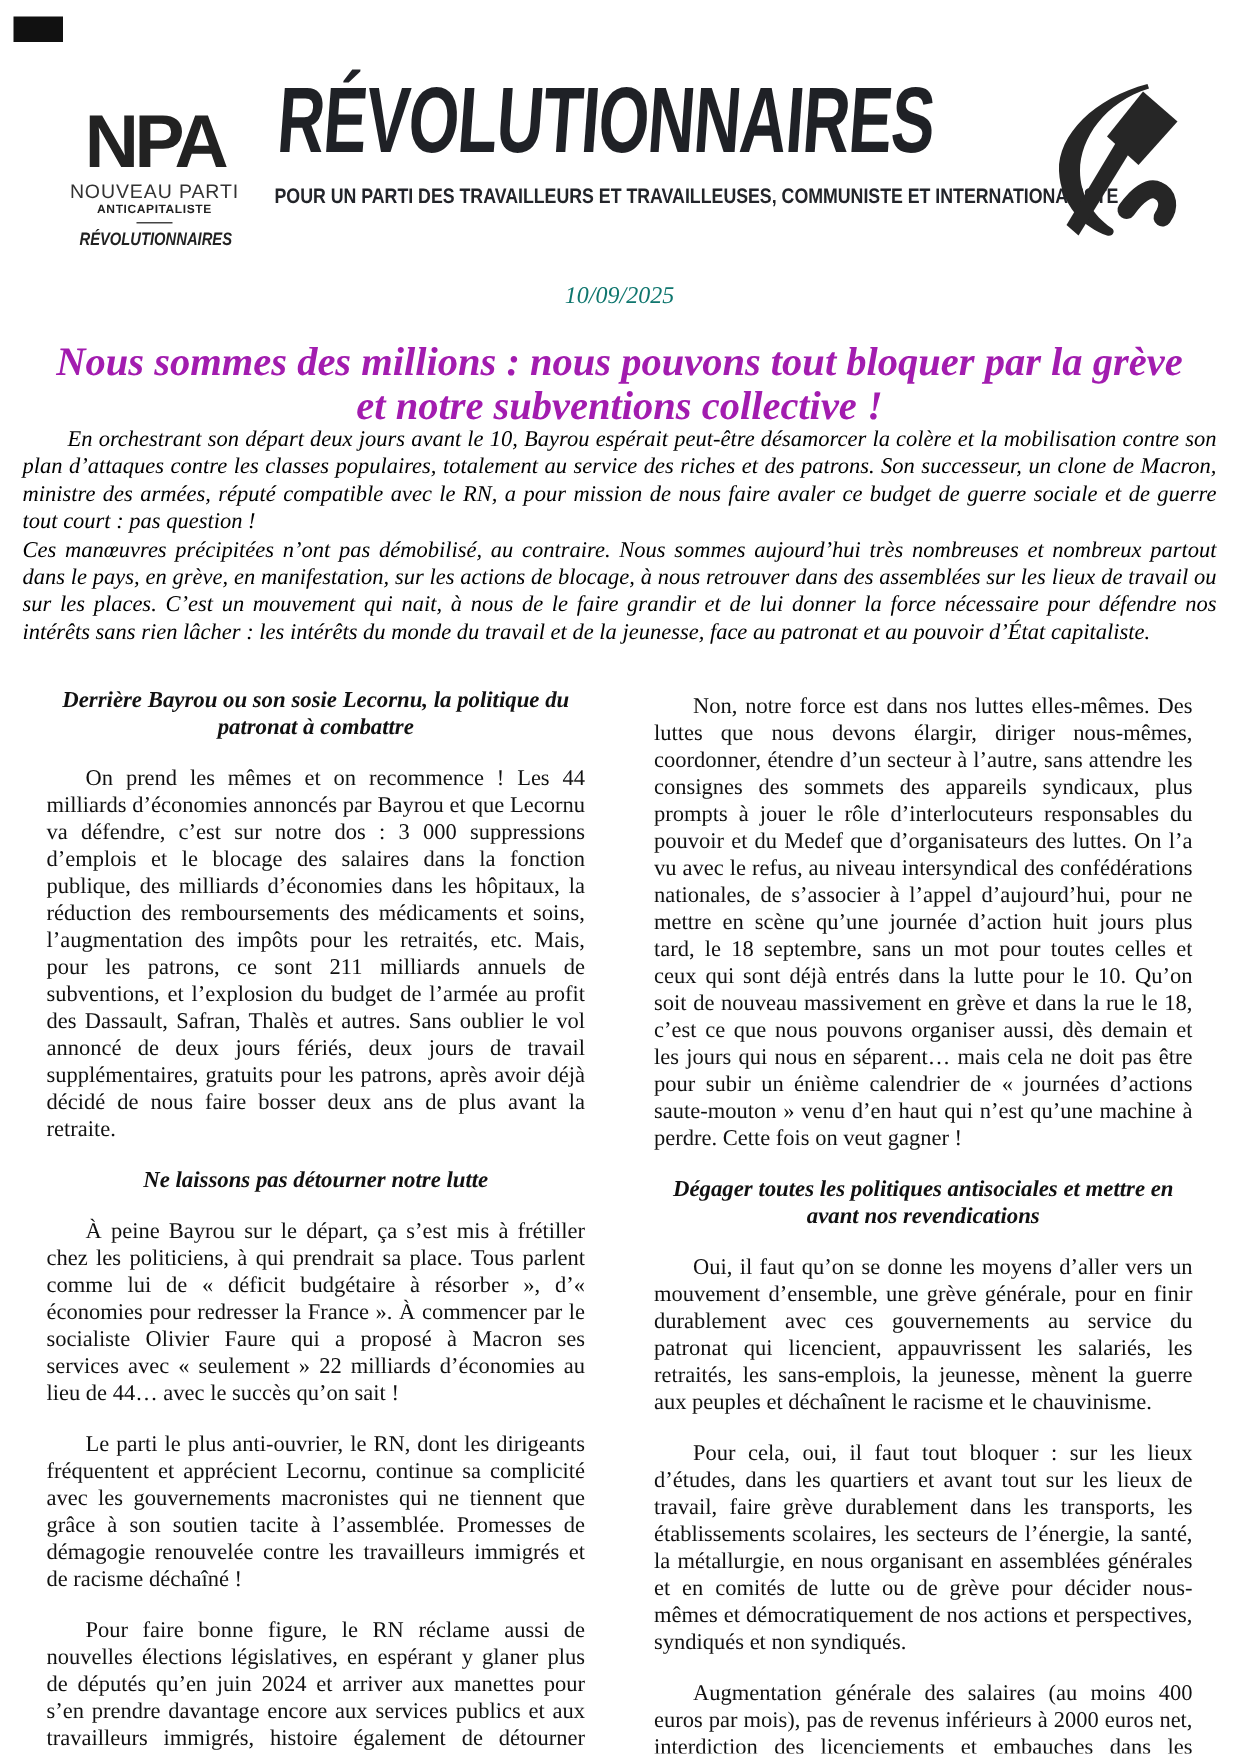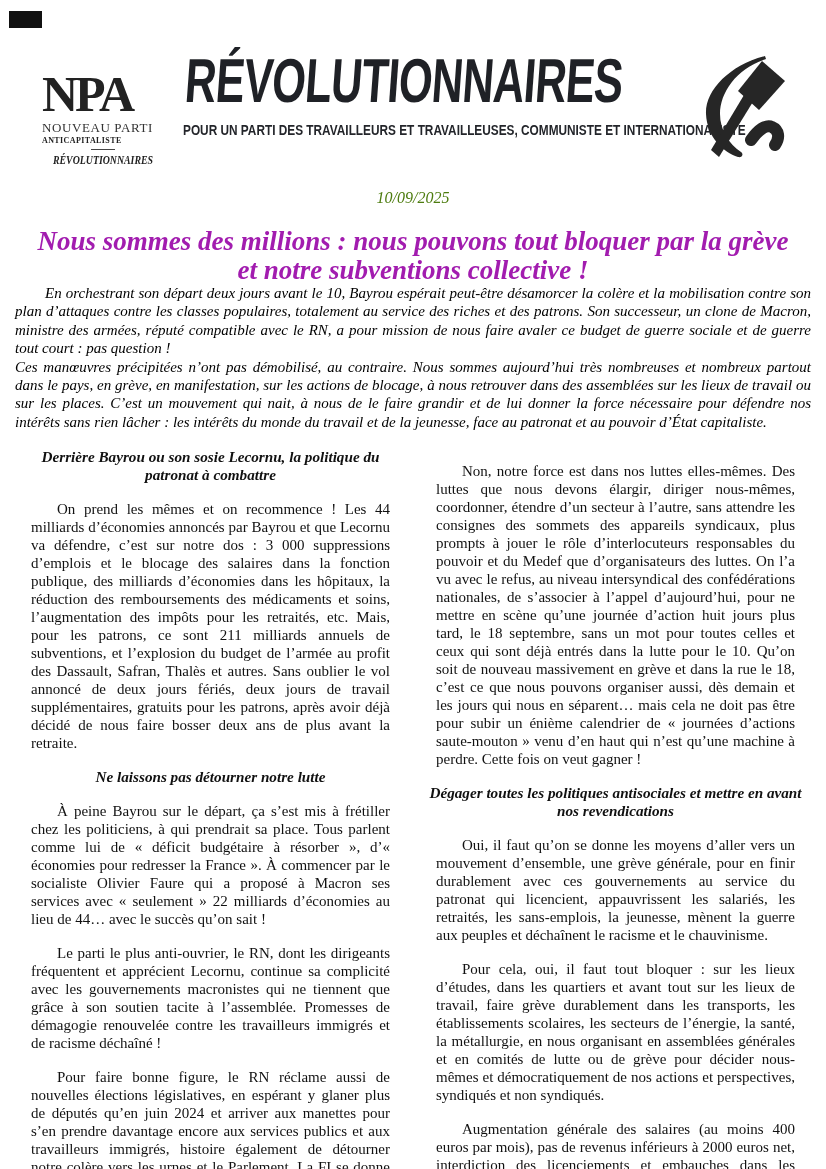--- a/index.html
+++ b/index.html
@@ -10,22 +10,22 @@
     color: #1c1c1c;
     overflow: hidden;
   }
   .page { position: relative; width: 826px; height: 1169px; background:#fff; }
 
   .corner-box { position: absolute; left: 9px; top: 11px; width: 33px; height: 17px; background: #111; }
 
   
   .header { position: absolute; top: 0; left: 0; right: 0; height: 168px; }
 
-  .npa-logo { position: absolute; left: 42px; top: 74px; width: 122px; text-align: left;
-              font-family: Liberation Serif, serif; color:#222; }
+  .npa-logo { position: absolute; left: 42px; top: 74px; width: 122px; text-align: center;
+              font-family: Liberation Sans, sans-serif; color:#222; }
   .npa-acronym { font-weight: bold; font-size: 50px; letter-spacing: -3px; line-height: 0.82; }
   .npa-sub1 { font-size: 13px; letter-spacing: 0.6px; margin-top: 5px; color:#333; }
   .npa-sub2 { font-size: 8px; font-weight: bold; letter-spacing: 0.4px; color:#222; }
   .npa-rule { width: 24px; border-top: 1px solid #444; margin: 4px auto 3px auto; }
   .npa-sub3 { font-size: 12px; font-weight: bold; font-style: italic; transform: scaleX(0.82); transform-origin: center; white-space: nowrap; }
 
   .title-block { position: absolute; left: 183px; top: 50px; }
   .main-title {
     font-family: "Liberation Sans", sans-serif;
     font-weight: bold; font-size: 62px; line-height: 1;
@@ -41,38 +41,38 @@
   }
 
   .emblem { position: absolute; left: 692px; top: 54px; width: 100px; height: 110px; }
 
   
   .masthead { position: absolute; top: 174px; left: 25px; right: 25px; display: flex; align-items: center; gap: 14px; }
   .leader { flex: 1; border-top: 2px dotted #9a9a9a; height: 0; }
   .masthead-label { font-family: "Liberation Sans", sans-serif; font-weight: bold; font-size: 17.5px;
                     transform: scaleX(0.93); transform-origin: center; white-space: nowrap; color:#111; }
   .date-line { position: absolute; top: 189px; left: 0; right: 0; text-align: center;
-               font-style: italic; font-size: 16px; color:#4d7c0f; }
+               font-style: italic; font-size: 16px; color:#0f766e; }
 
   
   .headline { position: absolute; top: 209px; left: 10px; right: 10px; text-align: center;
               font-weight: bold; font-style: italic; font-size: 27px; line-height: 29px; color:#a21caf; }
   .headline span { display: block; }
 
   
   .intro { position: absolute; top: 284px; left: 15px; right: 15px;
            font-style: italic; font-size: 15px; line-height: 18.4px; text-align: justify; color:#000000; }
   .intro p { margin: 0; }
   .intro p.indent { text-indent: 30px; }
 
   
   .columns { position: absolute; top: 446px; left: 15px; right: 15px; display: flex; gap: 14px; }
   .col { flex: 1; font-size: 15px; line-height: 18px; text-align: justify; color:#111; }
   .col p { margin: 16px; text-indent: 26px; }
-  .col h2 { margin: 2px; font-size: 15.2px; line-height: 18px; font-weight: bold; font-style: italic;
+  .col h2 { margin: 12px; font-size: 15.2px; line-height: 18px; font-weight: bold; font-style: italic;
             text-align: center; }
 </style>
 </head>
 <body>
 
 <div class="page">
 
   <div class="corner-box"></div>
 
   <header class="header">

